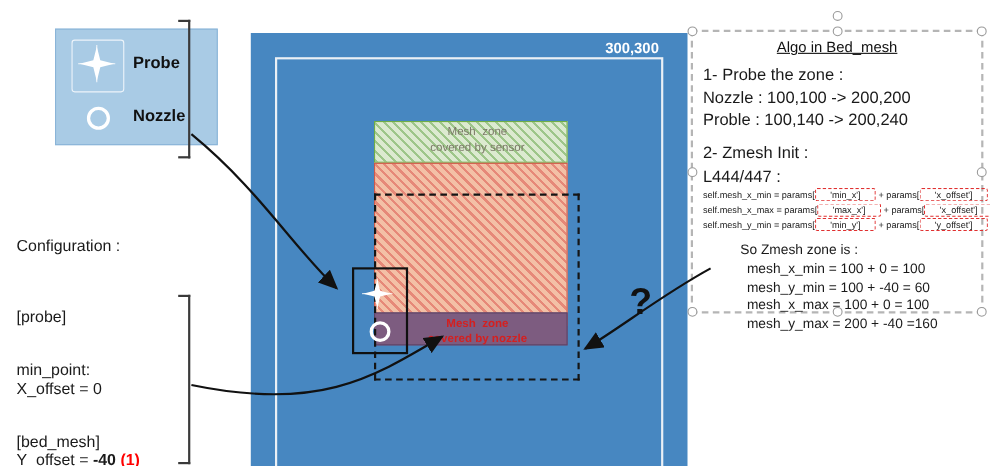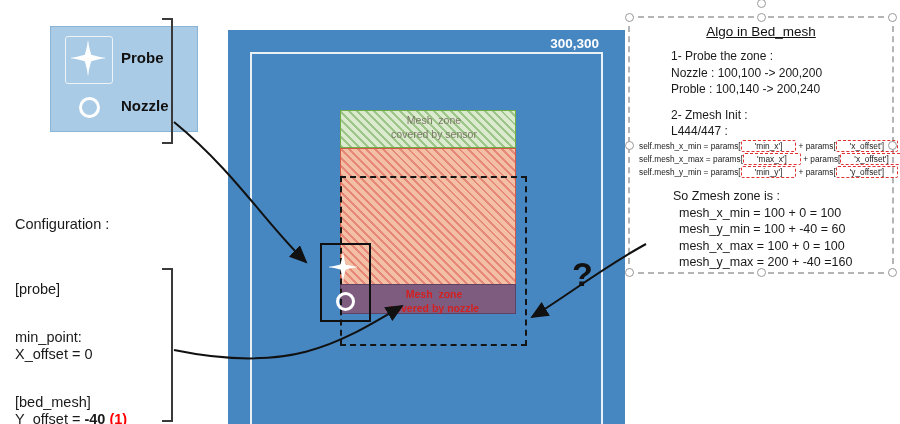--- a/index.html
+++ b/index.html
@@ -55,25 +55,25 @@
       border:2px dashed #151515;z-index:4;}
   .probe-rect{position:absolute;left:92px;top:213px;width:47px;height:75px;
       border:2px solid #101010;z-index:5;}
   .bed-star{position:absolute;left:101px;top:223px;width:28px;height:28px;z-index:6;}
   .bed-ring{position:absolute;left:108px;top:262px;width:13px;height:13px;
       border:3px solid #ffffff;border-radius:50%;z-index:6;}
 
   .qmark{position:absolute;left:572px;top:255px;font-size:34px;font-weight:bold;color:#111;}
 
   
-  .algo{position:absolute;left:628px;top:16px;width:266px;height:258px;
+  .algo{position:absolute;left:628px;top:27px;width:266px;height:258px;
         border:2px dashed #b5b5b5;background:#ffffff;box-sizing:border-box;
         padding:4px 9px;z-index:2;}
   .algo-title{text-align:center;font-size:13.5px;text-decoration:underline;margin:2px 0 9px 0;color:#111;}
-  .algo-step{font-size:12px;line-height:1.38;margin-left:32px;}
+  .algo-step{font-size:15px;line-height:1.38;}
   .algo-gap{height:9px;}
   .algo-code{font-size:8.3px;line-height:1.6;white-space:nowrap;}
   .param-box{border:1px dashed #e03030;border-radius:2px;padding:0 13px;}
   .result-title{font-size:12.5px;margin:9px 0 2px 34px;}
   .result-line{font-size:12.5px;line-height:1.32;margin-left:40px;}
 
   .handle{position:absolute;width:7px;height:7px;background:#ffffff;
           border:1px solid #9a9a9a;border-radius:50%;z-index:3;}
   .h-tl{left:-5px;top:-5px;} .h-tr{right:-5px;top:-5px;}
   .h-bl{left:-5px;bottom:-5px;} .h-br{right:-5px;bottom:-5px;}

